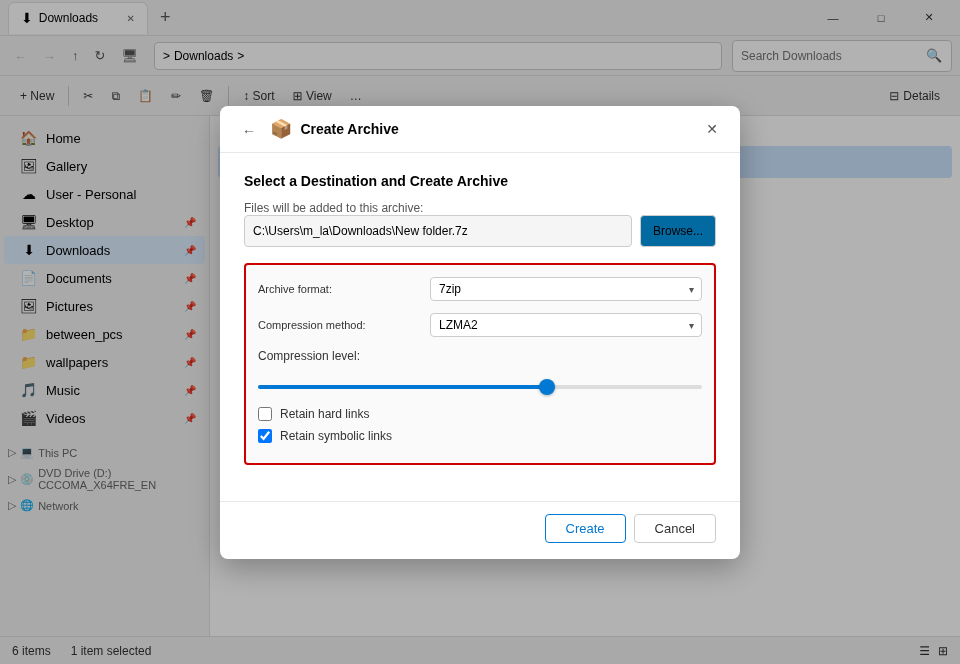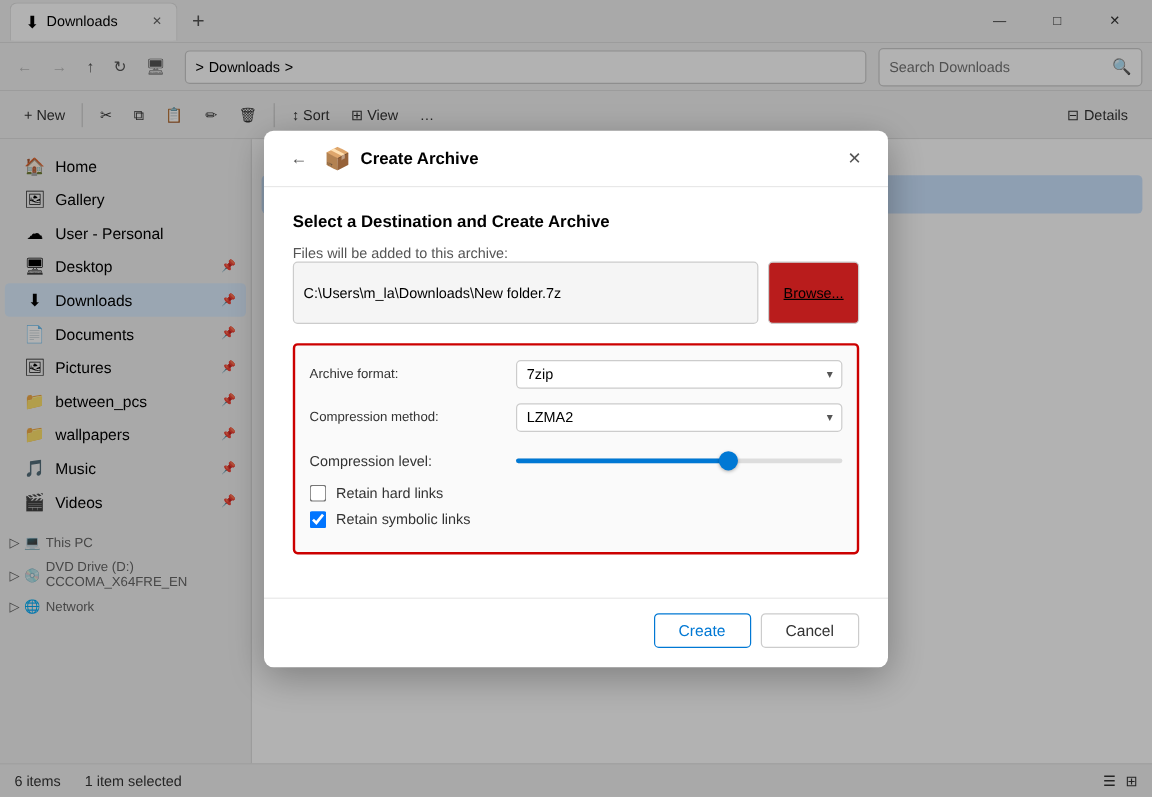--- a/index.html
+++ b/index.html
@@ -118,22 +118,22 @@
     .dialog-close { margin-left: auto; background: none; border: none; cursor: pointer; font-size: 14px; color: #555; padding: 2px 6px; border-radius: 4px; }
     .dialog-body { padding: 20px 24px; }
     .dialog-subtitle { font-size: 14px; font-weight: 600; margin-bottom: 12px; }
     .dialog-desc { font-size: 12px; color: #555; margin-bottom: 0; }
     .path-row { display: flex; gap: 8px; margin-bottom: 16px; }
     .path-input {
       flex: 1; border: 1px solid #ccc; border-radius: 4px;
       padding: 4px 8px; font-size: 12px; background: #f5f5f5;
     }
     .browse-btn {
-      padding: 18px 12px; border: 1px solid #ccc; border-radius: 4px;
-      background: #b91c1c; cursor: pointer; font-size: 12px; text-decoration: underline;
+      padding: 8px 12px; border: 1px solid #ccc; border-radius: 4px;
+      background: #0369a1; cursor: pointer; font-size: 12px;
     }
 
     
     .highlight-box {
       border: 2px solid #cc0000; border-radius: 4px;
       padding: 12px; margin-bottom: 16px; background: #fafafa;
     }
     .form-row {
       display: flex; align-items: center; margin-bottom: 12px; gap: 12px;
     }
@@ -143,21 +143,21 @@
       width: 100%; border: 1px solid #ccc; border-radius: 4px;
       padding: 4px 8px; font-size: 12px; background: white;
       appearance: none; cursor: pointer; outline: none;
     }
     .select-arrow {
       position: absolute; right: 8px; top: 50%; transform: translateY(-50%);
       pointer-events: none; font-size: 10px; color: #555;
     }
 
     
-    .slider-row { display: flex; align-items: center; margin-bottom: 8px; gap: 12px; }
+    .slider-row { display: flex; margin-bottom: 8px; gap: 12px; flex-direction: column; }
     .slider-label { width: 160px; font-size: 12px; color: #333; }
     .slider-track {
       flex: 1; height: 4px; background: #ddd; border-radius: 2px;
       position: relative; margin: 10px 0;
     }
     .slider-fill { height: 100%; background: #0078d4; border-radius: 2px; width: 65%; }
     .slider-thumb {
       width: 16px; height: 16px; background: #0078d4;
       border-radius: 50%; position: absolute; top: -6px; left: calc(65% - 8px);
       box-shadow: 0 1px 3px rgba(0,0,0,0.3);

